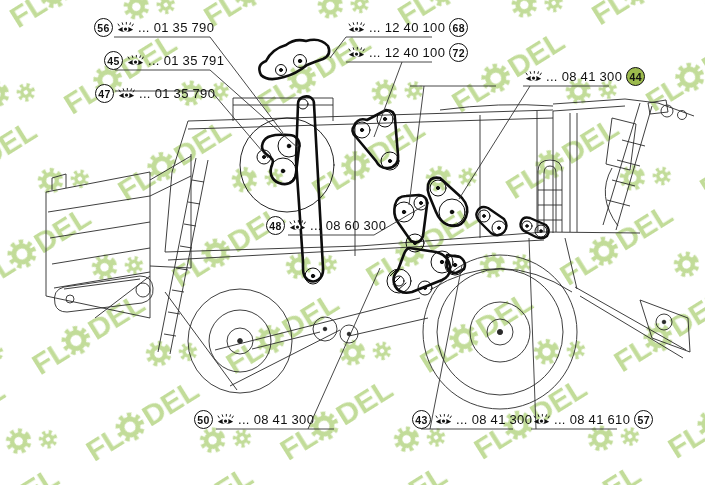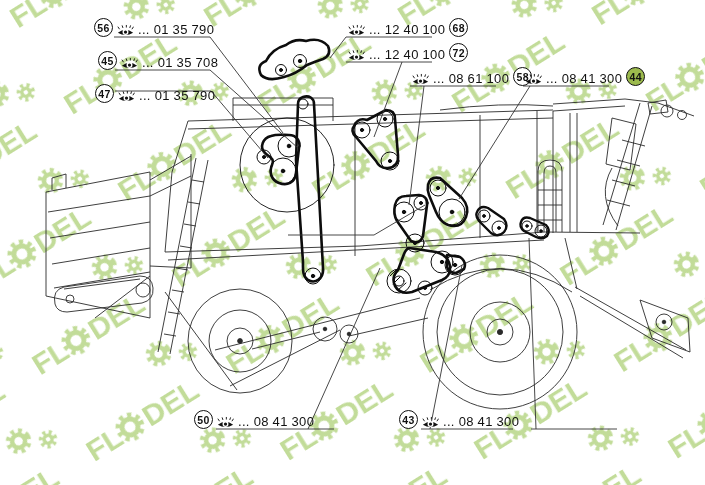--- a/index.html
+++ b/index.html
@@ -2,21 +2,21 @@
 <html><head>
 <meta charset="utf-8">
 <style>
   html,body{margin:0;padding:0;background:#fff;}
   #stage{
     position:relative;width:705px;height:485px;overflow:hidden;background:#fff;
     font-family:"Liberation Sans",sans-serif;
   }
   #drawing{position:absolute;left:0;top:0;}
   .label{
-    position:absolute;display:flex;align-items:flex-end;gap:4px;height:19px;
+    position:absolute;display:flex;align-items:center;gap:4px;height:19px;
     font-size:13px;color:#111;letter-spacing:.3px;white-space:nowrap;
   }
   .num{
     width:19px;height:19px;border:1.4px solid #111;border-radius:50%;
     display:flex;align-items:center;justify-content:center;
     font-size:10.5px;font-weight:bold;background:#fff;box-sizing:border-box;flex:0 0 19px;
   }
   .num.hl{background:#9cba4d;}
   .eye{display:flex;align-items:center;}
 </style>
@@ -217,33 +217,33 @@
           <g stroke="#111" stroke-width="1.1" fill="none">
             <path d="M3,6 L1,3 M7,4.5 L6,1.5 M11,4 L11,1 M15,4.5 L16,1.5 M17.5,6 L19.5,3"></path>
           </g>
           <path d="M1,10 Q10,3 19,10 Q10,15.3 1,10 Z" fill="#111"></path>
           <circle cx="10" cy="9.3" r="3.5" fill="#fff"></circle>
           <circle cx="10" cy="9.3" r="1.9" fill="#111"></circle>
         </svg>
       </span>
     <span class="part">... 01 35 790</span>
   </div>
-  <div class="label" style="left:98px;top:51px">
+  <div class="label" style="left:104px;top:51px">
     <span class="num">45</span>
     <span class="eye">
         <svg width="17" height="13" viewBox="0 0 20 15">
           <g stroke="#111" stroke-width="1.1" fill="none">
             <path d="M3,6 L1,3 M7,4.5 L6,1.5 M11,4 L11,1 M15,4.5 L16,1.5 M17.5,6 L19.5,3"></path>
           </g>
           <path d="M1,10 Q10,3 19,10 Q10,15.3 1,10 Z" fill="#111"></path>
           <circle cx="10" cy="9.3" r="3.5" fill="#fff"></circle>
           <circle cx="10" cy="9.3" r="1.9" fill="#111"></circle>
         </svg>
       </span>
-    <span class="part">... 01 35 708</span>
+    <span class="part">... 01 35 791</span>
   </div>
   <div class="label" style="left:95px;top:84px">
     <span class="num">47</span>
     <span class="eye">
         <svg width="17" height="13" viewBox="0 0 20 15">
           <g stroke="#111" stroke-width="1.1" fill="none">
             <path d="M3,6 L1,3 M7,4.5 L6,1.5 M11,4 L11,1 M15,4.5 L16,1.5 M17.5,6 L19.5,3"></path>
           </g>
           <path d="M1,10 Q10,3 19,10 Q10,15.3 1,10 Z" fill="#111"></path>
           <circle cx="10" cy="9.3" r="3.5" fill="#fff"></circle>
@@ -274,72 +274,86 @@
             <path d="M3,6 L1,3 M7,4.5 L6,1.5 M11,4 L11,1 M15,4.5 L16,1.5 M17.5,6 L19.5,3"></path>
           </g>
           <path d="M1,10 Q10,3 19,10 Q10,15.3 1,10 Z" fill="#111"></path>
           <circle cx="10" cy="9.3" r="3.5" fill="#fff"></circle>
           <circle cx="10" cy="9.3" r="1.9" fill="#111"></circle>
         </svg>
       </span>
     <span class="part">... 12 40 100</span>
     <span class="num">72</span>
   </div>
-  <div class="label" style="left:412px;top:67px">
-    <span class="eye">
-        <svg width="17" height="13" viewBox="0 0 20 15">
-          <g stroke="#111" stroke-width="1.1" fill="none">
-            <path d="M3,6 L1,3 M7,4.5 L6,1.5 M11,4 L11,1 M15,4.5 L16,1.5 M17.5,6 L19.5,3"></path>
-          </g>
-          <path d="M1,10 Q10,3 19,10 Q10,15.3 1,10 Z" fill="#111"></path>
-          <circle cx="10" cy="9.3" r="3.5" fill="#fff"></circle>
-          <circle cx="10" cy="9.3" r="1.9" fill="#111"></circle>
-        </svg>
-      </span>
-    <span class="part">... 08 61 100</span>
-    <span class="num">58</span>
-  </div>
   <div class="label" style="left:525px;top:67px">
     <span class="eye">
         <svg width="17" height="13" viewBox="0 0 20 15">
           <g stroke="#111" stroke-width="1.1" fill="none">
             <path d="M3,6 L1,3 M7,4.5 L6,1.5 M11,4 L11,1 M15,4.5 L16,1.5 M17.5,6 L19.5,3"></path>
           </g>
           <path d="M1,10 Q10,3 19,10 Q10,15.3 1,10 Z" fill="#111"></path>
           <circle cx="10" cy="9.3" r="3.5" fill="#fff"></circle>
           <circle cx="10" cy="9.3" r="1.9" fill="#111"></circle>
         </svg>
       </span>
     <span class="part">... 08 41 300</span>
     <span class="num hl">44</span>
   </div>
 
+  <div class="label" style="left:266px;top:216px">
+    <span class="num">48</span>
+    <span class="eye">
+        <svg width="17" height="13" viewBox="0 0 20 15">
+          <g stroke="#111" stroke-width="1.1" fill="none">
+            <path d="M3,6 L1,3 M7,4.5 L6,1.5 M11,4 L11,1 M15,4.5 L16,1.5 M17.5,6 L19.5,3"></path>
+          </g>
+          <path d="M1,10 Q10,3 19,10 Q10,15.3 1,10 Z" fill="#111"></path>
+          <circle cx="10" cy="9.3" r="3.5" fill="#fff"></circle>
+          <circle cx="10" cy="9.3" r="1.9" fill="#111"></circle>
+        </svg>
+      </span>
+    <span class="part">... 08 60 300</span>
+  </div>
 
   <div class="label" style="left:194px;top:410px">
     <span class="num">50</span>
     <span class="eye">
         <svg width="17" height="13" viewBox="0 0 20 15">
           <g stroke="#111" stroke-width="1.1" fill="none">
             <path d="M3,6 L1,3 M7,4.5 L6,1.5 M11,4 L11,1 M15,4.5 L16,1.5 M17.5,6 L19.5,3"></path>
           </g>
           <path d="M1,10 Q10,3 19,10 Q10,15.3 1,10 Z" fill="#111"></path>
           <circle cx="10" cy="9.3" r="3.5" fill="#fff"></circle>
           <circle cx="10" cy="9.3" r="1.9" fill="#111"></circle>
         </svg>
       </span>
     <span class="part">... 08 41 300</span>
   </div>
-  <div class="label" style="left:399px;top:410px">
+  <div class="label" style="left:412px;top:410px">
     <span class="num">43</span>
     <span class="eye">
         <svg width="17" height="13" viewBox="0 0 20 15">
           <g stroke="#111" stroke-width="1.1" fill="none">
             <path d="M3,6 L1,3 M7,4.5 L6,1.5 M11,4 L11,1 M15,4.5 L16,1.5 M17.5,6 L19.5,3"></path>
           </g>
           <path d="M1,10 Q10,3 19,10 Q10,15.3 1,10 Z" fill="#111"></path>
           <circle cx="10" cy="9.3" r="3.5" fill="#fff"></circle>
           <circle cx="10" cy="9.3" r="1.9" fill="#111"></circle>
         </svg>
       </span>
     <span class="part">... 08 41 300</span>
   </div>
+  <div class="label" style="left:533px;top:410px">
+    <span class="eye">
+        <svg width="17" height="13" viewBox="0 0 20 15">
+          <g stroke="#111" stroke-width="1.1" fill="none">
+            <path d="M3,6 L1,3 M7,4.5 L6,1.5 M11,4 L11,1 M15,4.5 L16,1.5 M17.5,6 L19.5,3"></path>
+          </g>
+          <path d="M1,10 Q10,3 19,10 Q10,15.3 1,10 Z" fill="#111"></path>
+          <circle cx="10" cy="9.3" r="3.5" fill="#fff"></circle>
+          <circle cx="10" cy="9.3" r="1.9" fill="#111"></circle>
+        </svg>
+      </span>
+    <span class="part">... 08 41 610</span>
+    <span class="num">57</span>
+  </div>
 
 </div>
 
 </body></html>

